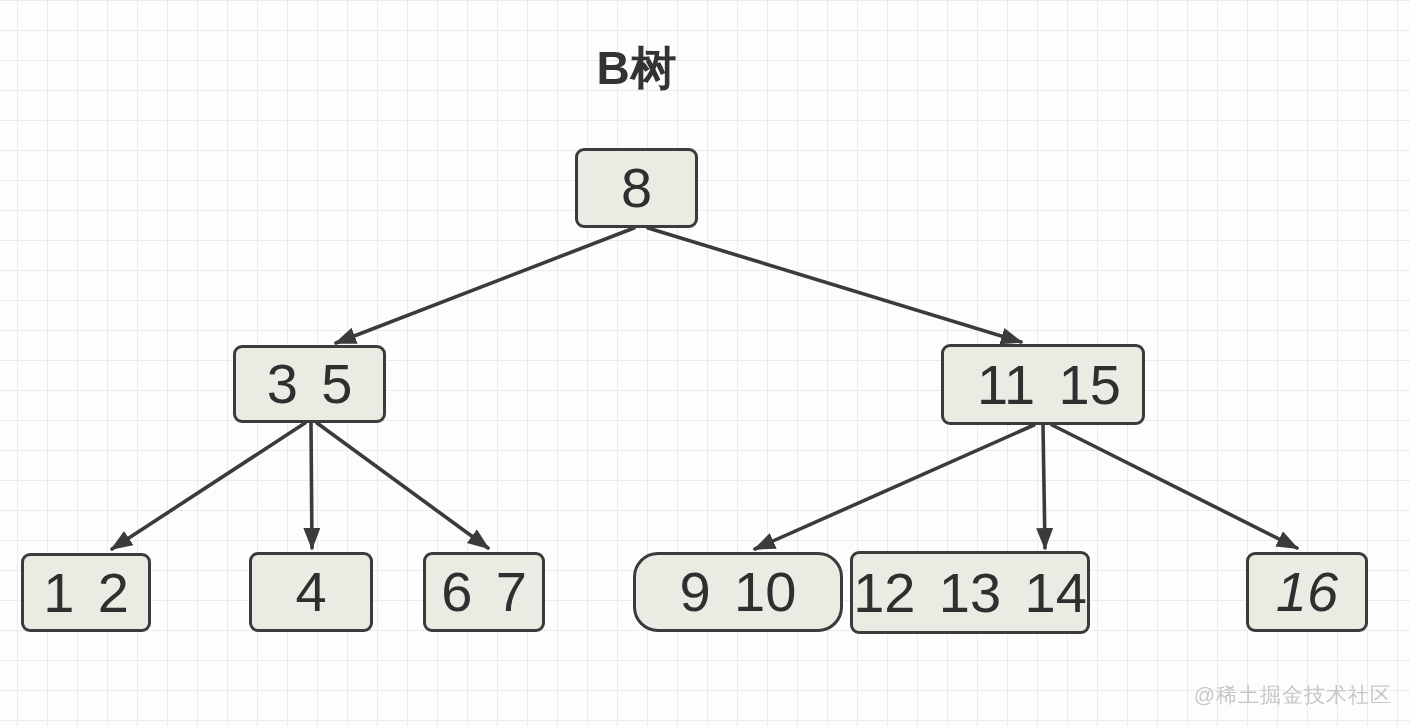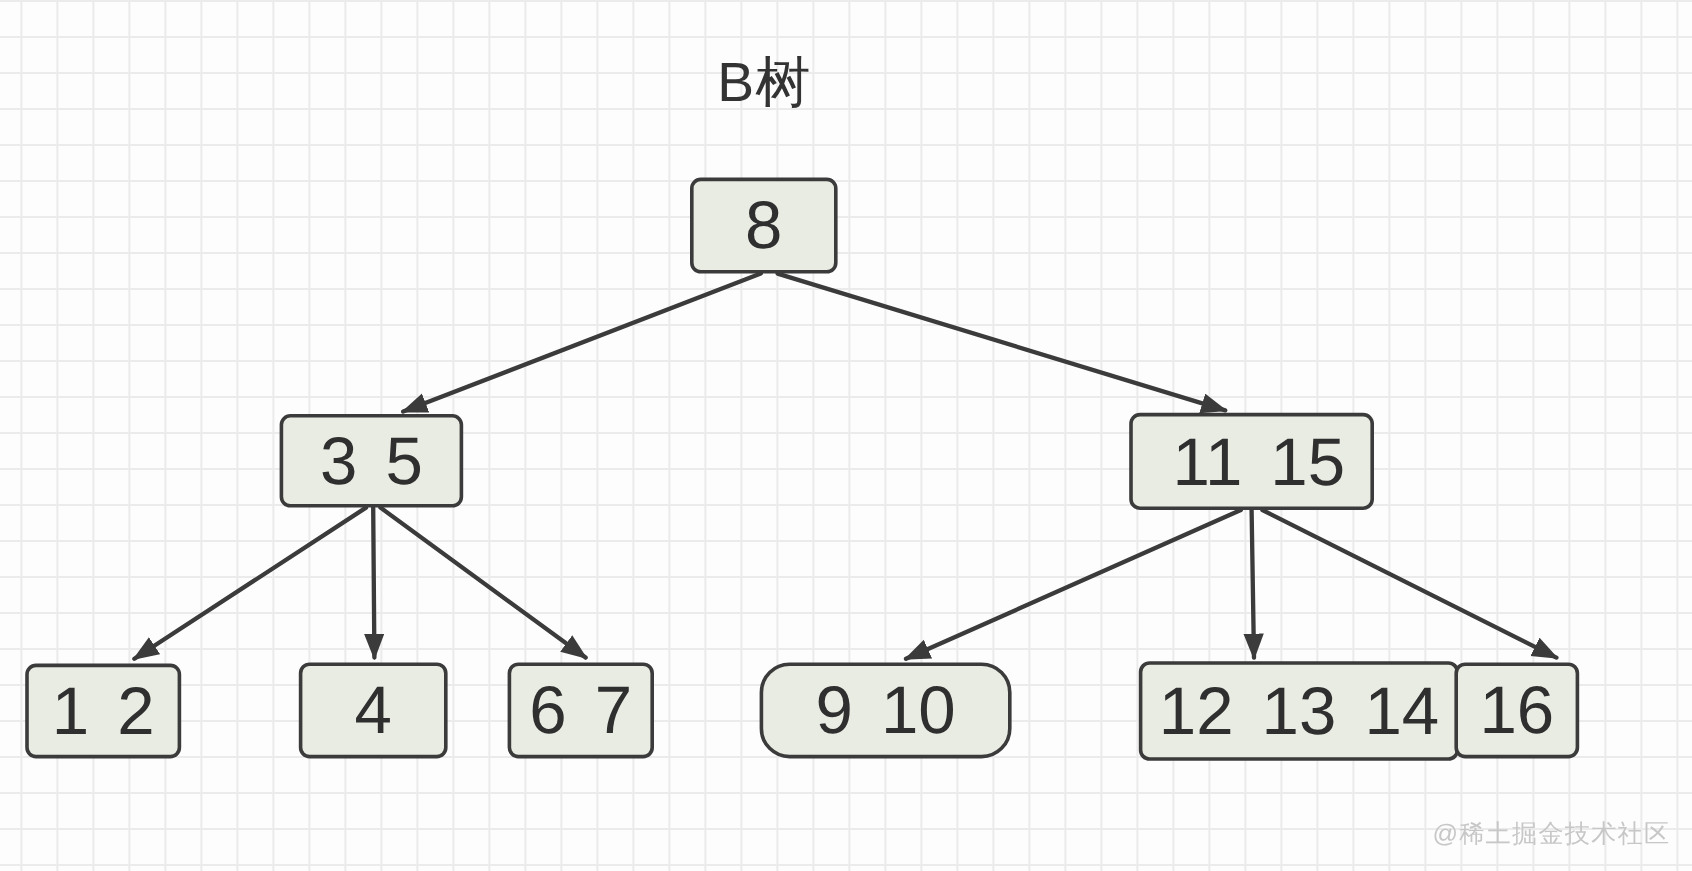--- a/index.html
+++ b/index.html
@@ -26,21 +26,21 @@
       linear-gradient(to right, var(--grid) 1.5px, transparent 1.5px),
       linear-gradient(to bottom, var(--grid) 1.5px, transparent 1.5px);
     background-size:30px 30px;
     background-position:17px 0;
   }
   .title{
     position:absolute;
     left:637px;top:38px;
     transform:translateX(-50%);
     font-size:46px;
-    font-weight:400;
+    font-weight:700;
     letter-spacing:1px;
     color:var(--title);
     white-space:nowrap;
   }
   .edges{
     position:absolute;
     left:0;top:0;
     width:1410px;height:726px;
   }
   .edges line{
@@ -98,19 +98,19 @@
   </svg>
 
   <div id="node-layer">
       <div class="node" style="left: 575px; top: 148px; width: 123px; height: 80px;">8</div>
       <div class="node" style="left: 233px; top: 345px; width: 153px; height: 78px;">3 5</div>
       <div class="node" style="left: 941px; top: 344px; width: 204px; height: 81px; padding-left: 12px;">11 15</div>
       <div class="node" style="left: 21px; top: 553px; width: 130px; height: 79px;">1 2</div>
       <div class="node" style="left: 249px; top: 552px; width: 124px; height: 80px;">4</div>
       <div class="node" style="left: 423px; top: 552px; width: 122px; height: 80px;">6 7</div>
       <div class="node" style="left: 633px; top: 552px; width: 210px; height: 80px; border-radius: 25px;">9 10</div>
-      <div class="node" style="left: 949px; top: 551px; width: 267px; height: 83px; text-align: center;">12 13 14</div>
-      <div class="node" style="left: 1212px; top: 552px; width: 104px; height: 80px;">16</div>
+      <div class="node" style="left: 850px; top: 551px; width: 240px; height: 83px; text-align: center;">12 13 14</div>
+      <div class="node" style="left: 1246px; top: 552px; width: 122px; height: 80px; font-style: italic;">16</div>
     </div>
 
   <div class="watermark">@稀土掘金技术社区</div>
 
 </div>
 
 </body></html>

